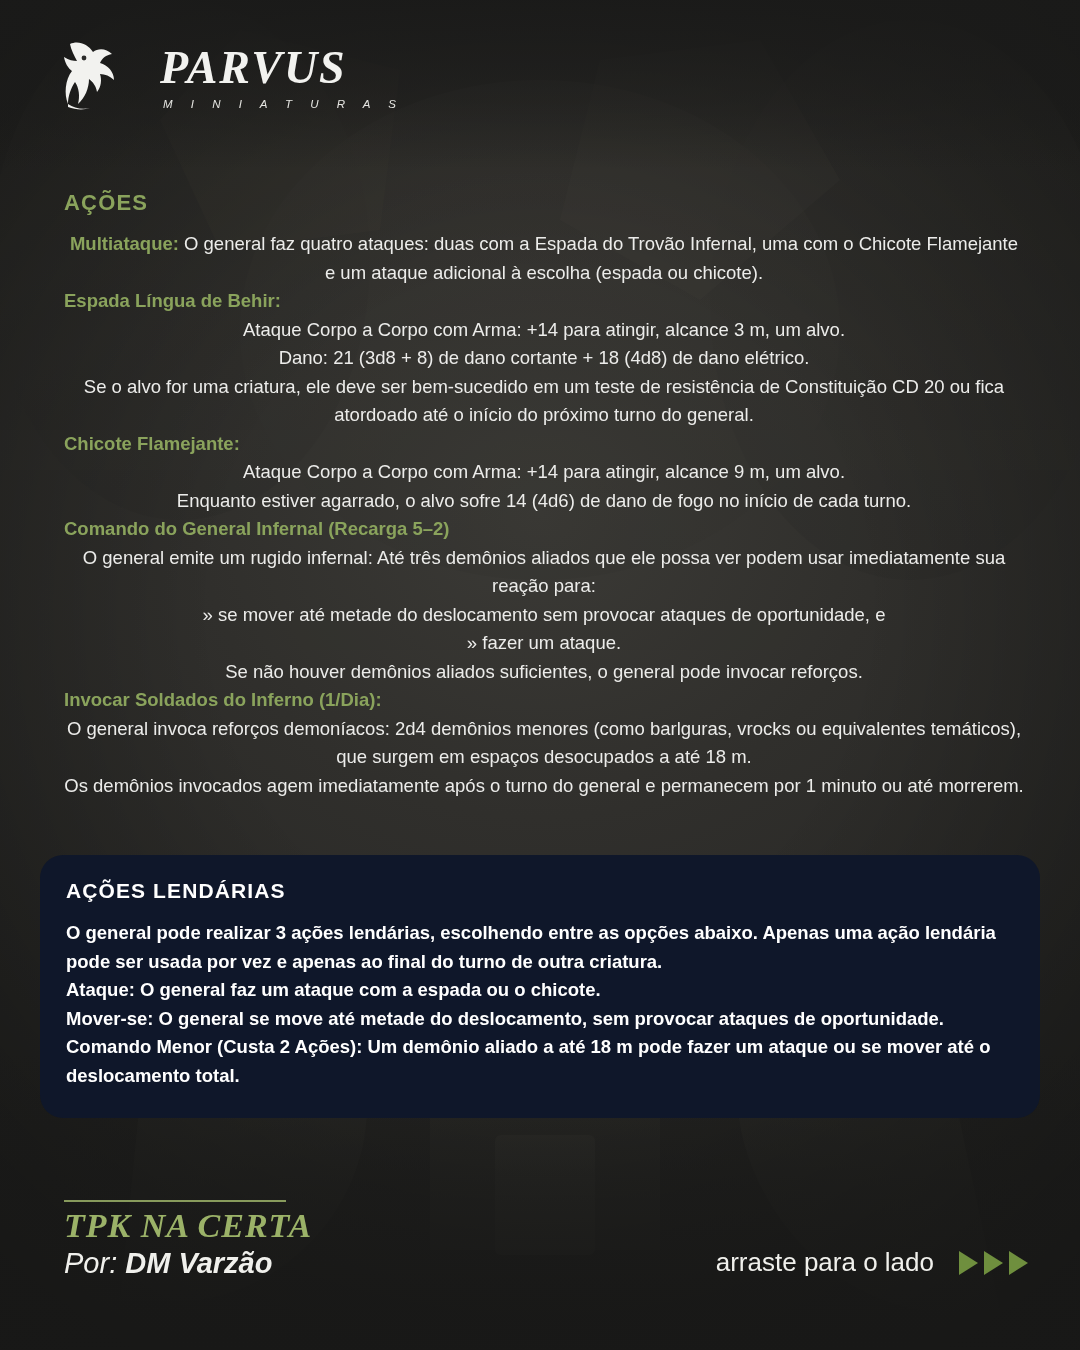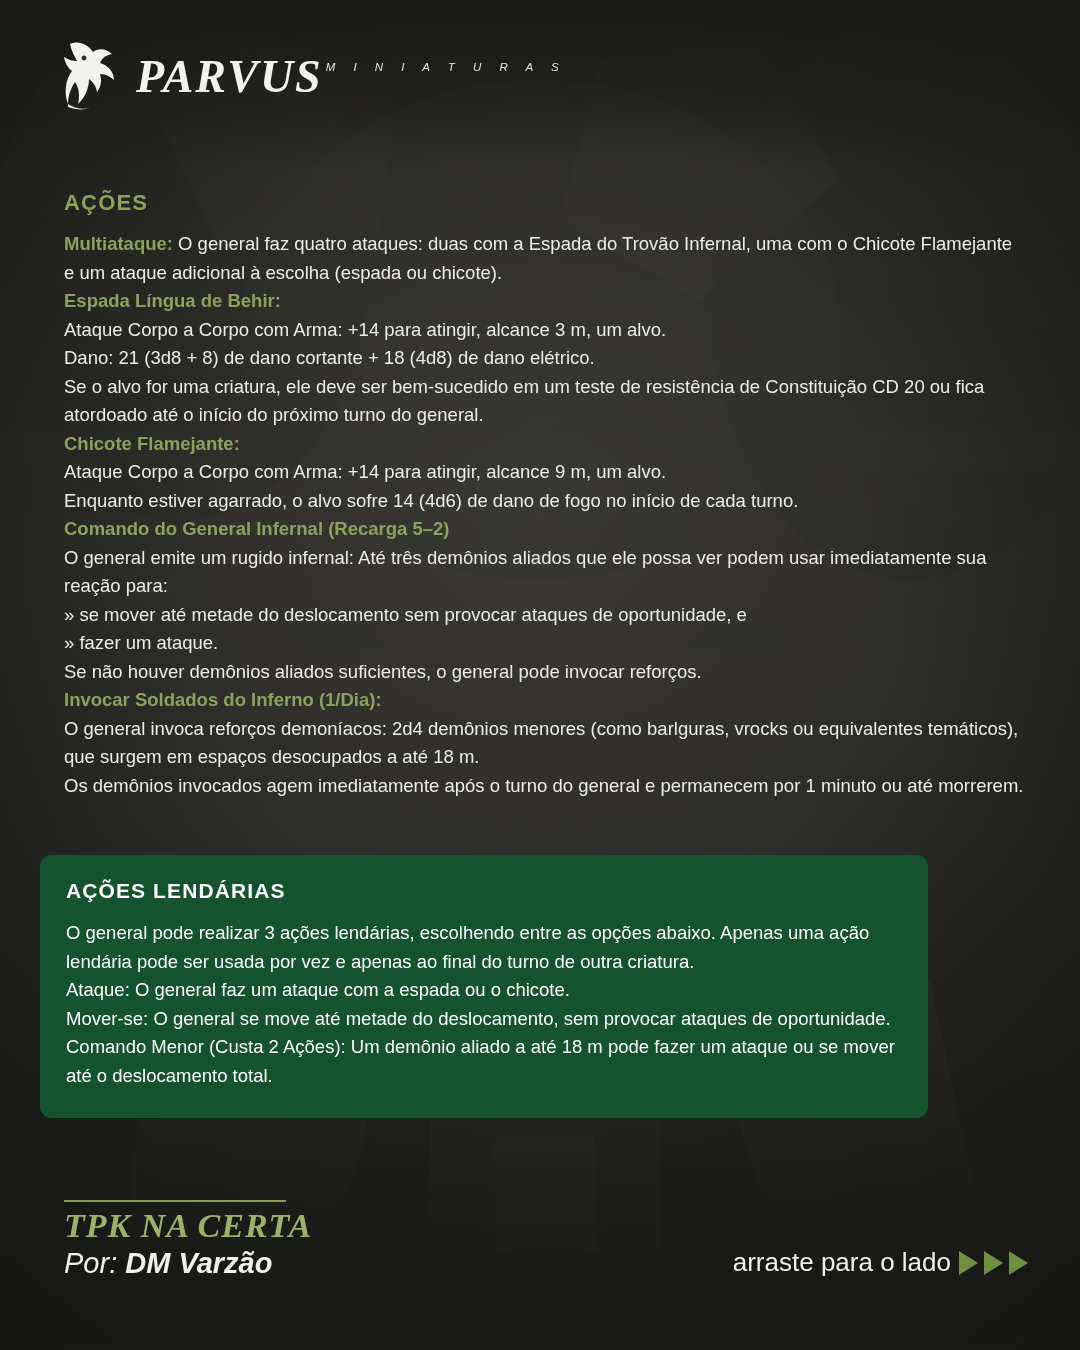--- a/index.html
+++ b/index.html
@@ -66,23 +66,24 @@
     align-items: center;
     gap: 16px;
   }
   .logo-mark {
     width: 58px;
     height: 74px;
     position: relative;
   }
   .logo-text {
     display: flex;
-    flex-direction: row;
+    flex-direction: column;
     justify-content: center;
     padding-top: 4px;
+    margin-left: 24px;
   }
   .logo-title {
     font-family: "Liberation Serif", serif;
     font-size: 46px;
     font-weight: bold;
     font-style: italic;
     letter-spacing: 2px;
     color: #f2f2ef;
     line-height: 1;
   }
@@ -108,59 +109,60 @@
     font-size: 22px;
     font-weight: bold;
     letter-spacing: 1.2px;
     margin-bottom: 14px;
   }
   .line {
     font-size: 18.5px;
     line-height: 28.5px;
     color: #ececea;
     margin: 0;
+    text-align: center;
   }
   .lead {
     color: #8aa35c;
     font-weight: bold;
   }
   .subhead {
     color: #8aa35c;
     font-weight: bold;
     font-size: 18.5px;
     line-height: 28.5px;
   }
   .para {
     margin-bottom: 0px;
   }
 
   
   .legendary {
     position: absolute;
     left: 40px;
     top: 855px;
-    width: 888px;
-    background: #14532d;
-    border-radius: 11px;
+    width: 1000px;
+    background: #0f172a;
+    border-radius: 23px;
     padding: 24px 26px 28px 26px;
     box-sizing: border-box;
     color: #ffffff;
   }
   .legendary h2 {
     margin: 0 0 16px 0;
     font-size: 21px;
     letter-spacing: 1.1px;
     font-weight: bold;
     color: #ffffff;
   }
   .legendary p {
     margin: 0;
     font-size: 18.5px;
     line-height: 28.5px;
-    font-weight: normal;
+    font-weight: bold;
     color: #ffffff;
   }
 
   
   .footer-brand {
     position: absolute;
     left: 64px;
     bottom: 70px;
     width: 420px;
   }
@@ -195,21 +197,21 @@
     color: #f0f0ec;
     line-height: 1.18;
   }
 
   .swipe {
     position: absolute;
     right: 52px;
     bottom: 72px;
     display: flex;
     align-items: center;
-    gap: 8px;
+    gap: 25px;
   }
   .swipe-label {
     font-size: 26px;
     color: #f0f0ec;
   }
   .arrows {
     display: flex;
     gap: 6px;
     align-items: center;
   }

